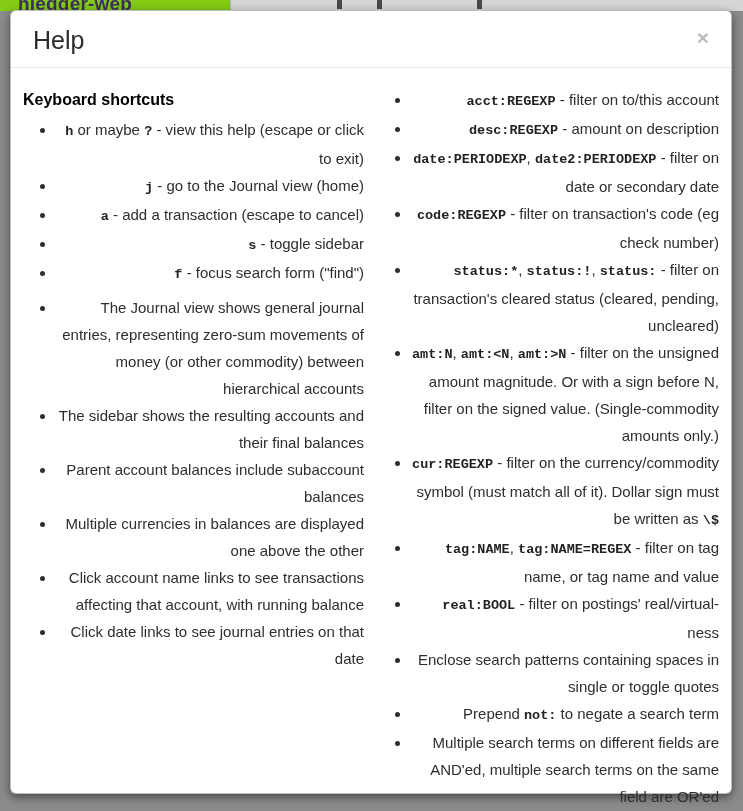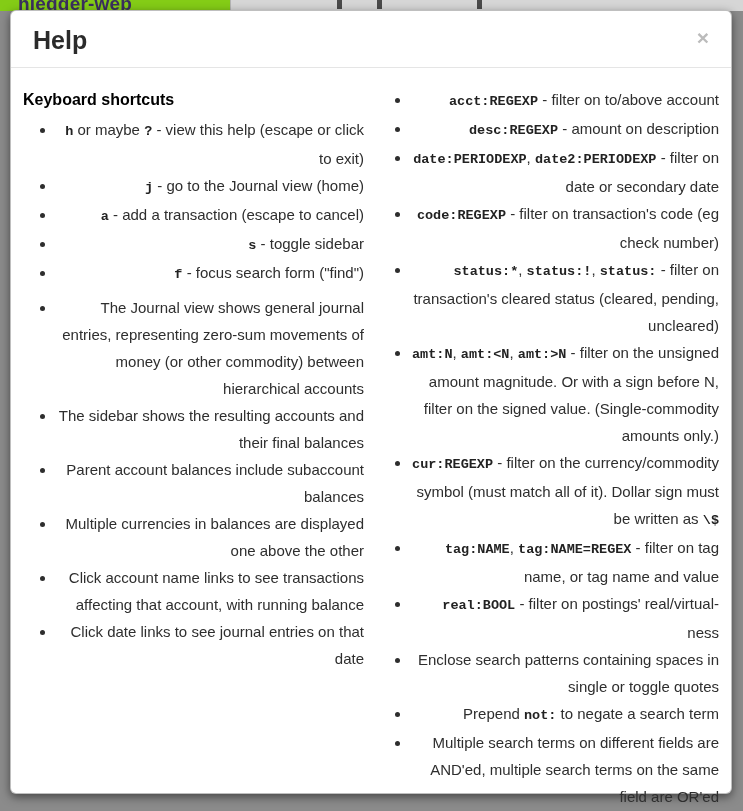--- a/index.html
+++ b/index.html
@@ -14,21 +14,21 @@
   .brand{position:absolute;left:18px;top:-7px;font-size:19px;font-weight:bold;
     color:#3a2f5e;text-decoration:none;letter-spacing:.2px;}
   .glyph{position:absolute;top:0;width:5px;height:9px;background:#4a4a4a;}
   .g1{left:337px}.g2{left:377px}.g3{left:477px}
   
   .modal{position:absolute;left:10px;top:10px;width:722px;height:784px;
     background:#fff;border:1px solid rgba(0,0,0,.25);border-radius:6px;
     box-shadow:0 3px 10px rgba(0,0,0,.5);box-sizing:border-box;}
   .modal-header{position:relative;padding:13px 20px 11px 22px;
     border-bottom:1px solid #e5e5e5;}
-  .modal-title{margin:0;font-size:25px;font-weight:bold;color:#2b2b2b;
+  .modal-title{margin:0;font-size:25px;font-weight:normal;color:#2b2b2b;
     line-height:32px;}
   .close-btn{position:absolute;right:16px;top:14px;border:0;background:none;
     font-size:21px;font-weight:bold;color:#bbbbbb;cursor:pointer;
     font-family:"Liberation Sans",sans-serif;line-height:21px;padding:2px 6px;}
   .modal-body{display:flex;padding:12px 12px 20px 12px;box-sizing:border-box;}
   .col{flex:1;min-width:0;}
   .col-right{padding-left:14px;}
   .section-heading{font-size:16px;font-weight:bold;color:#000000;
     margin:10px 0 6px 0;line-height:20px;}
   ul{margin:6px 0 4px 0;padding-left:33px;}
@@ -67,21 +67,21 @@
           <li><span>The Journal view shows general journal entries, representing zero-sum movements of money (or other commodity) between hierarchical accounts</span></li>
           <li><span>The sidebar shows the resulting accounts and their final balances</span></li>
           <li><span>Parent account balances include subaccount balances</span></li>
           <li><span>Multiple currencies in balances are displayed one above the other</span></li>
           <li><span>Click account name links to see transactions affecting that account, with running balance</span></li>
           <li><span>Click date links to see journal entries on that date</span></li>
         </ul>
       </div>
     <div class="col col-right">
         <ul>
-          <li><code>acct:REGEXP</code><span> - filter on to/above account</span></li>
+          <li><code>acct:REGEXP</code><span> - filter on to/this account</span></li>
           <li><code>desc:REGEXP</code><span> - amount on description</span></li>
           <li><code>date:PERIODEXP</code><span>, </span><code>date2:PERIODEXP</code><span> - filter on date or secondary date</span></li>
           <li><code>code:REGEXP</code><span> - filter on transaction's code (eg check number)</span></li>
           <li><code>status:*</code><span>, </span><code>status:!</code><span>, </span><code>status:</code><span> - filter on transaction's cleared status (cleared, pending, uncleared)</span></li>
           <li><code>amt:N</code><span>, </span><code>amt:&lt;N</code><span>, </span><code>amt:&gt;N</code><span> - filter on the unsigned amount magnitude. Or with a sign before N, filter on the signed value. (Single-commodity amounts only.)</span></li>
           <li><code>cur:REGEXP</code><span> - filter on the currency/commodity symbol (must match all of it). Dollar sign must be written as </span><code>\$</code></li>
           <li><code>tag:NAME</code><span>, </span><code>tag:NAME=REGEX</code><span> - filter on tag name, or tag name and value</span></li>
           <li><code>real:BOOL</code><span> - filter on postings' real/virtual-ness</span></li>
           <li><span>Enclose search patterns containing spaces in single or toggle quotes</span></li>
           <li><span>Prepend </span><code>not:</code><span> to negate a search term</span></li>

